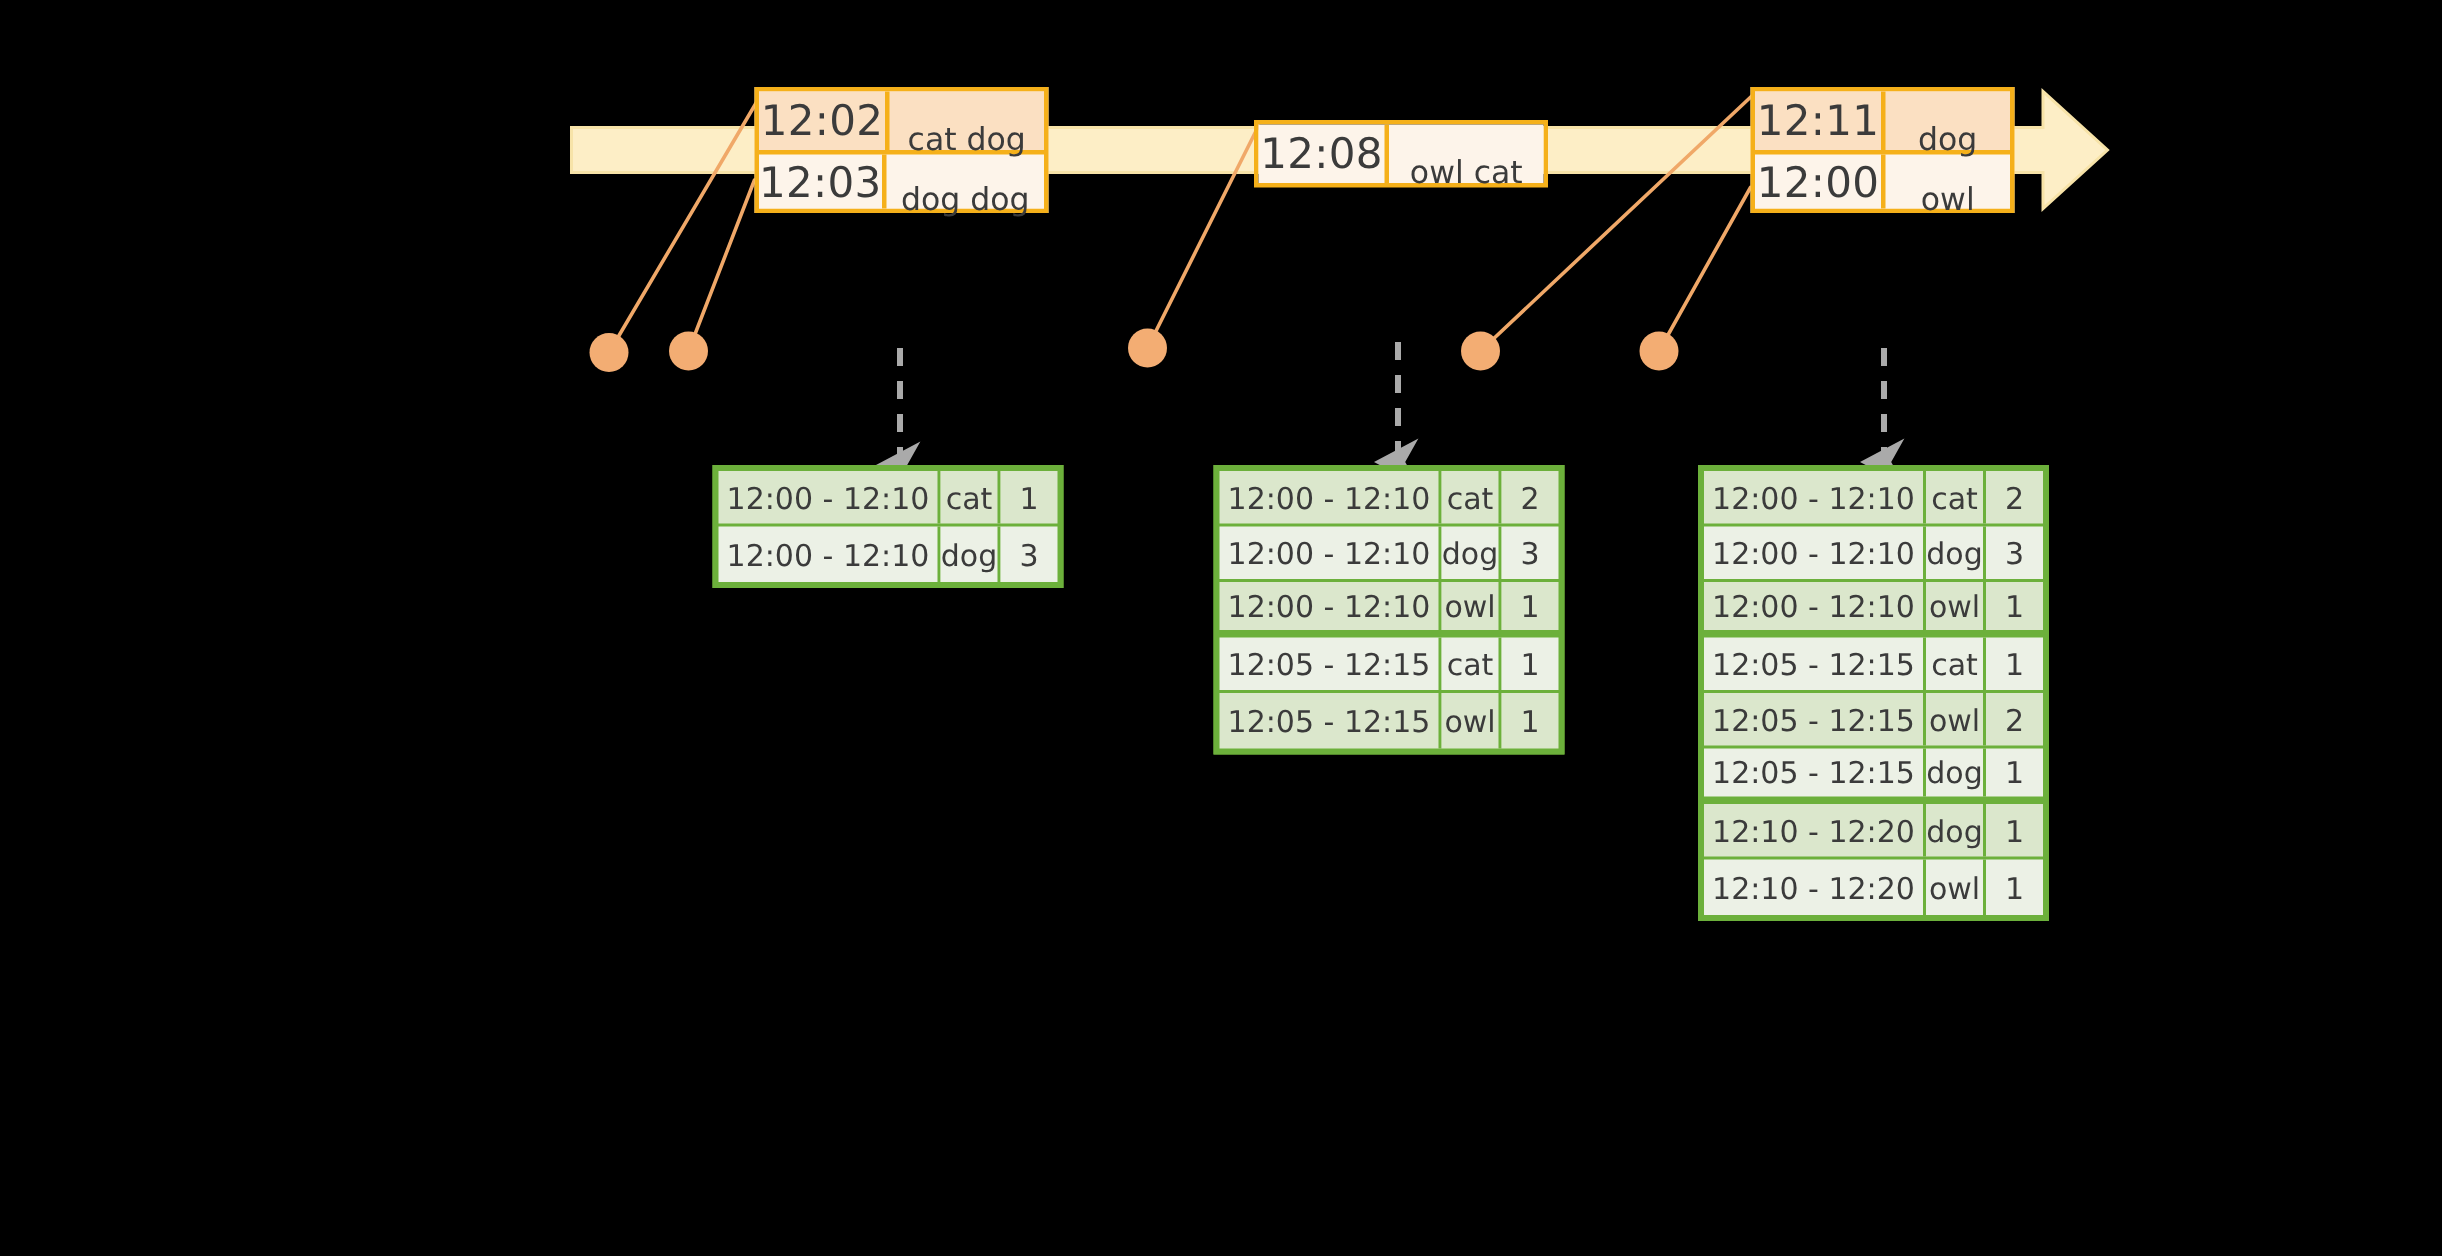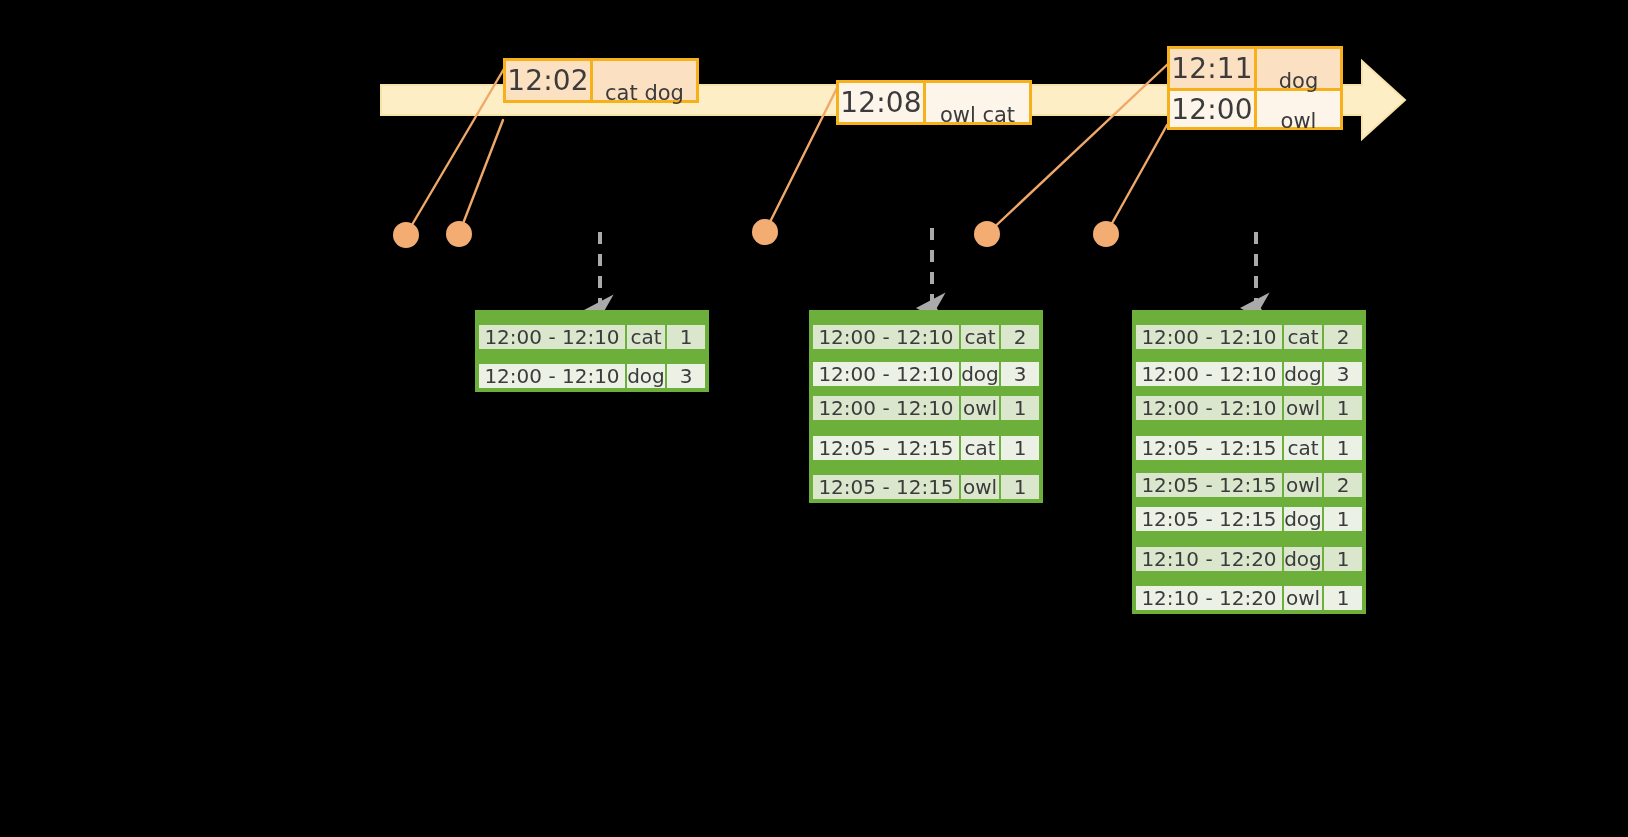--- a/index.html
+++ b/index.html
@@ -73,21 +73,20 @@
     border: 4px solid #6cb03b;
     box-sizing: border-box;
     background: #6cb03b;
     z-index: 4;
   }
   .res-row {
     display: flex;
     height: 37px;
     box-sizing: border-box;
     border-bottom: 2px solid #6cb03b;
-    align-items: flex-end;
   }
   .res-row:last-child { border-bottom: none; }
   .res-row.grp-end { border-bottom: 5px solid #6cb03b; }
   .res-row.tone-a .cell { background: #dbe7cc; }
   .res-row.tone-b .cell { background: #ecf1e6; }
   .cell {
     display: flex;
     align-items: center;
     justify-content: center;
     font-size: 20px;
@@ -139,28 +138,32 @@
         <line x1="1256" y1="232" x2="1256" y2="308" stroke="#aaaaaa" stroke-width="4" stroke-dasharray="12 10" marker-end="url(#grayhead)"></line>
       </g>
   </svg>
 
   <div id="event-boxes">
       <div class="event-group" style="left: 503px; top: 58px; width: 196px;">
         <div class="event-row shade-a">
           <div class="event-time">12:02</div>
           <div class="event-words">cat dog</div>
         </div>
+        <div class="event-row shade-b">
+          <div class="event-time">12:03</div>
+          <div class="event-words">dog dog</div>
+        </div>
       </div>
       <div class="event-group" style="left: 836px; top: 80px; width: 196px;">
         <div class="event-row shade-b">
           <div class="event-time">12:08</div>
           <div class="event-words">owl cat</div>
         </div>
       </div>
-      <div class="event-group" style="left: 1167px; top: 46px; width: 176px;">
+      <div class="event-group" style="left: 1167px; top: 58px; width: 176px;">
         <div class="event-row shade-a">
           <div class="event-time">12:11</div>
           <div class="event-words">dog</div>
         </div>
         <div class="event-row shade-b">
           <div class="event-time">12:00</div>
           <div class="event-words">owl</div>
         </div>
       </div>
     </div>

